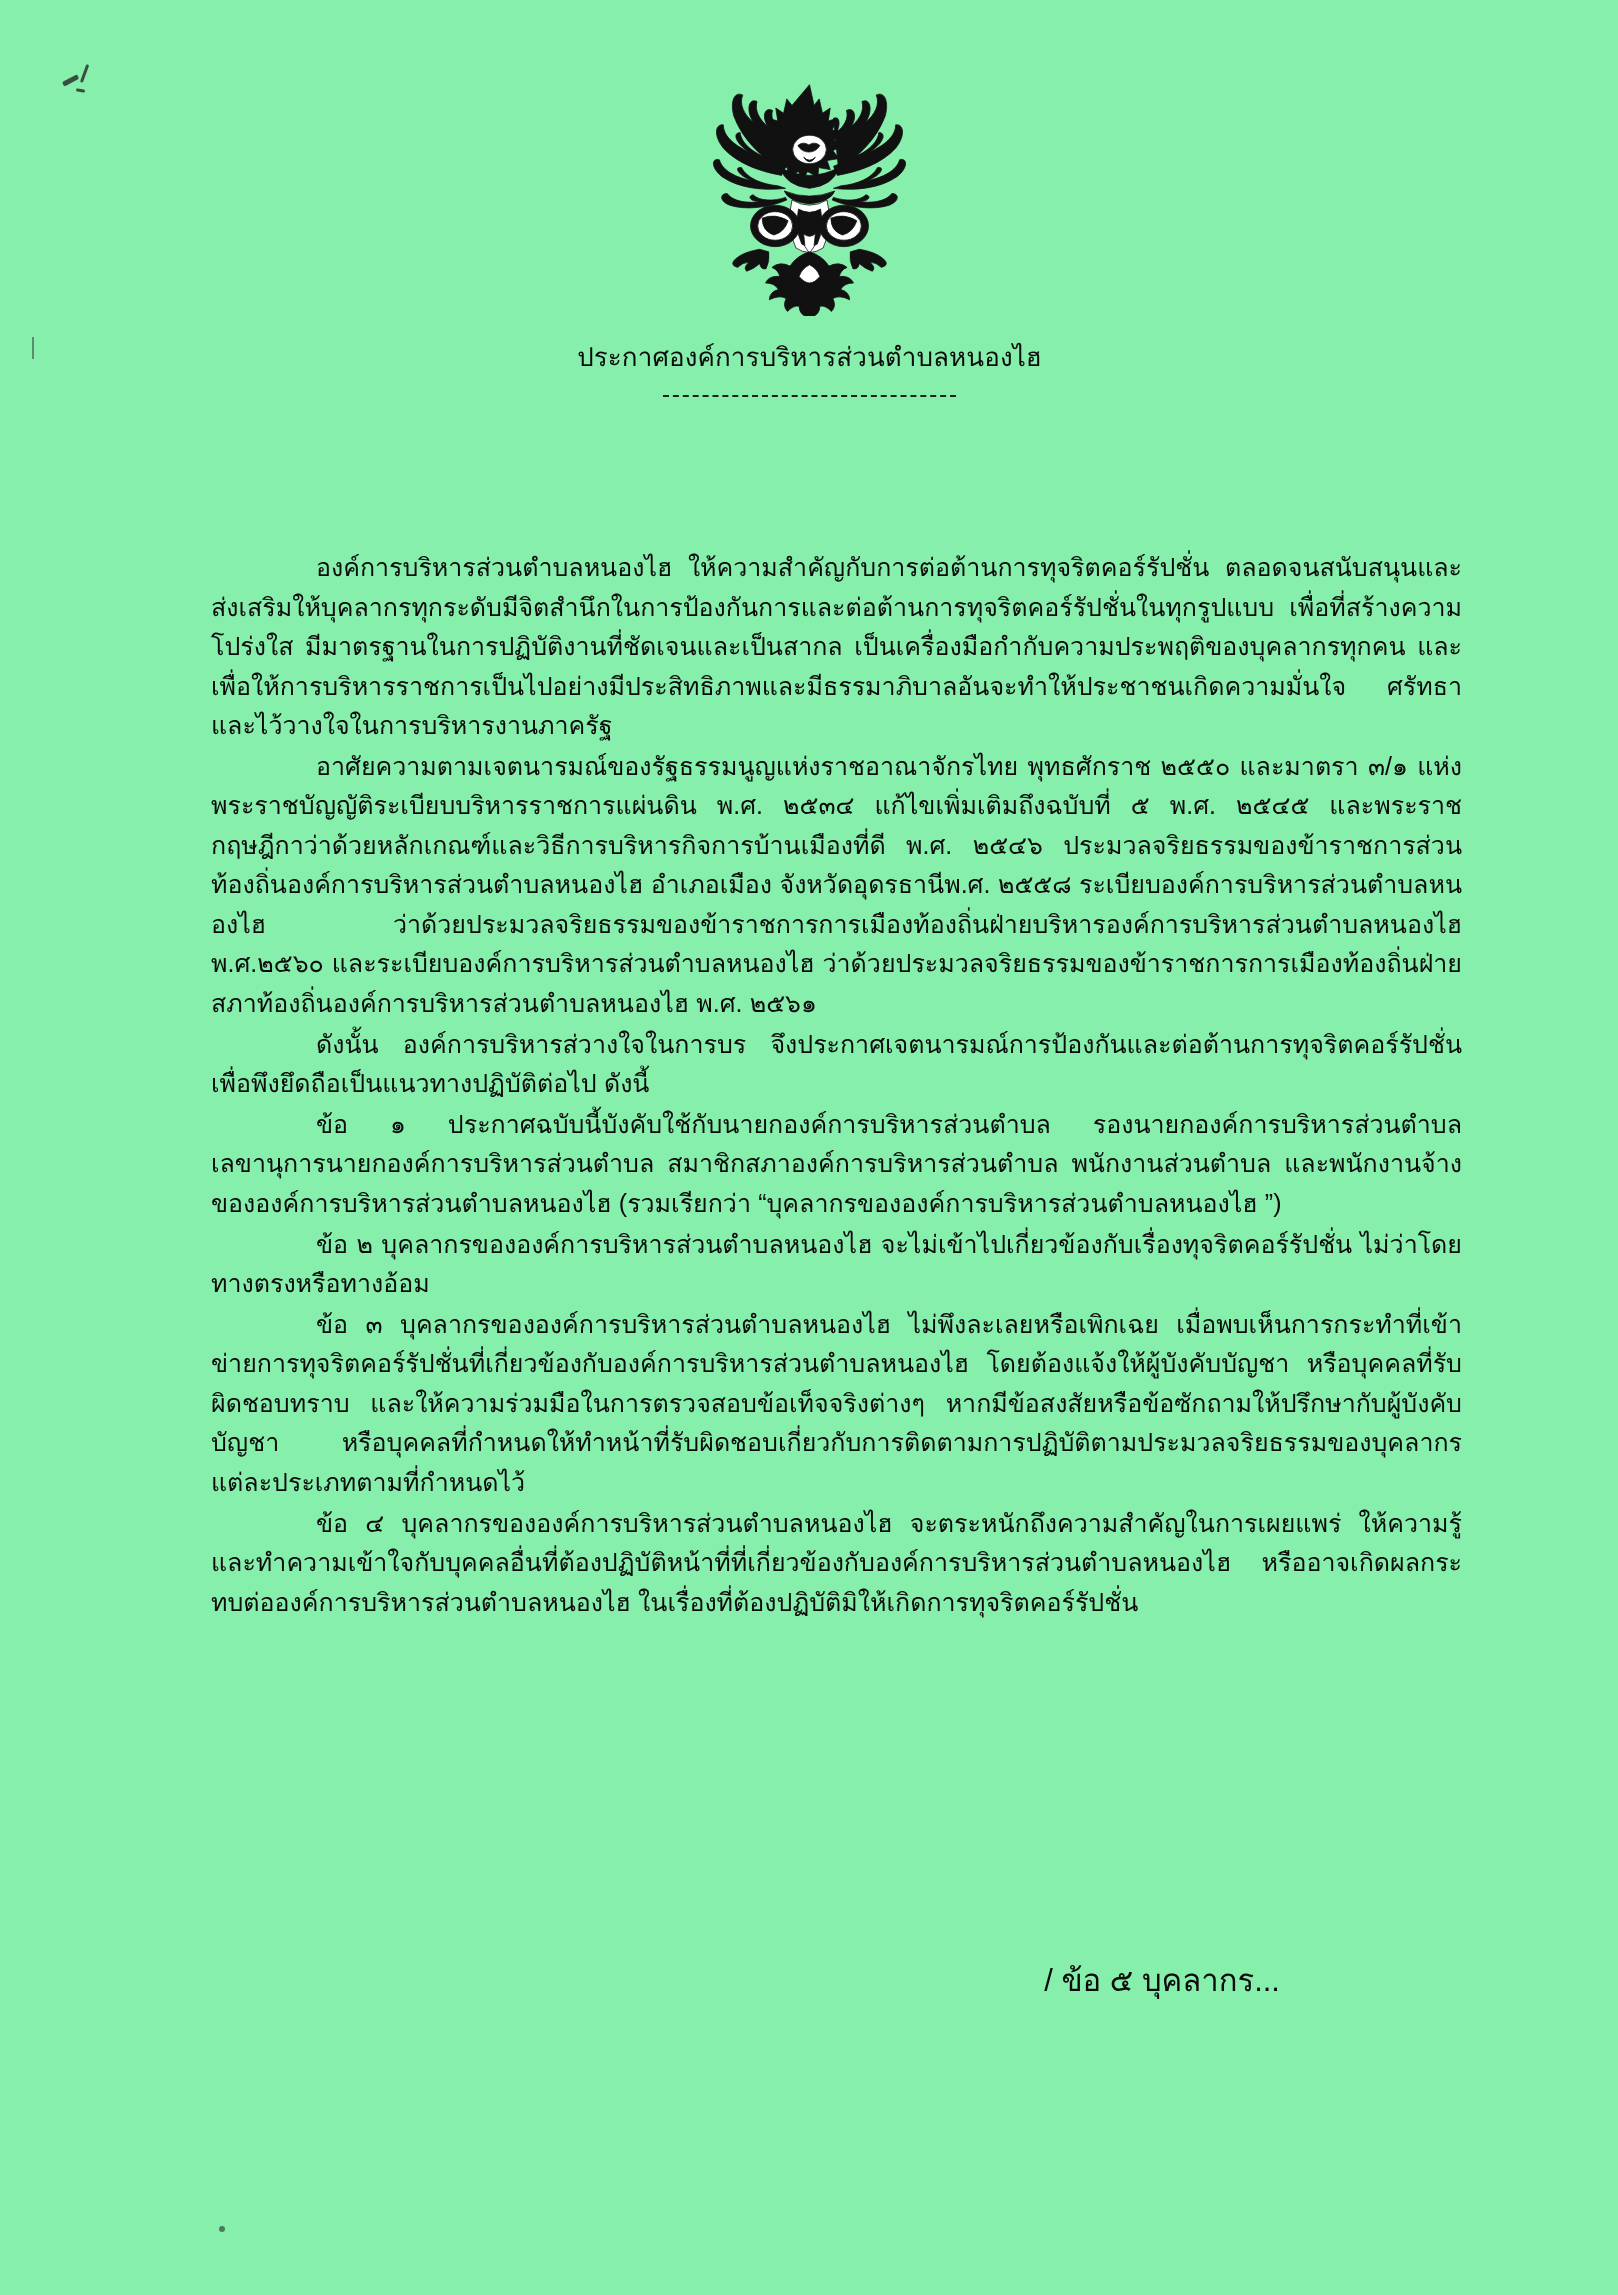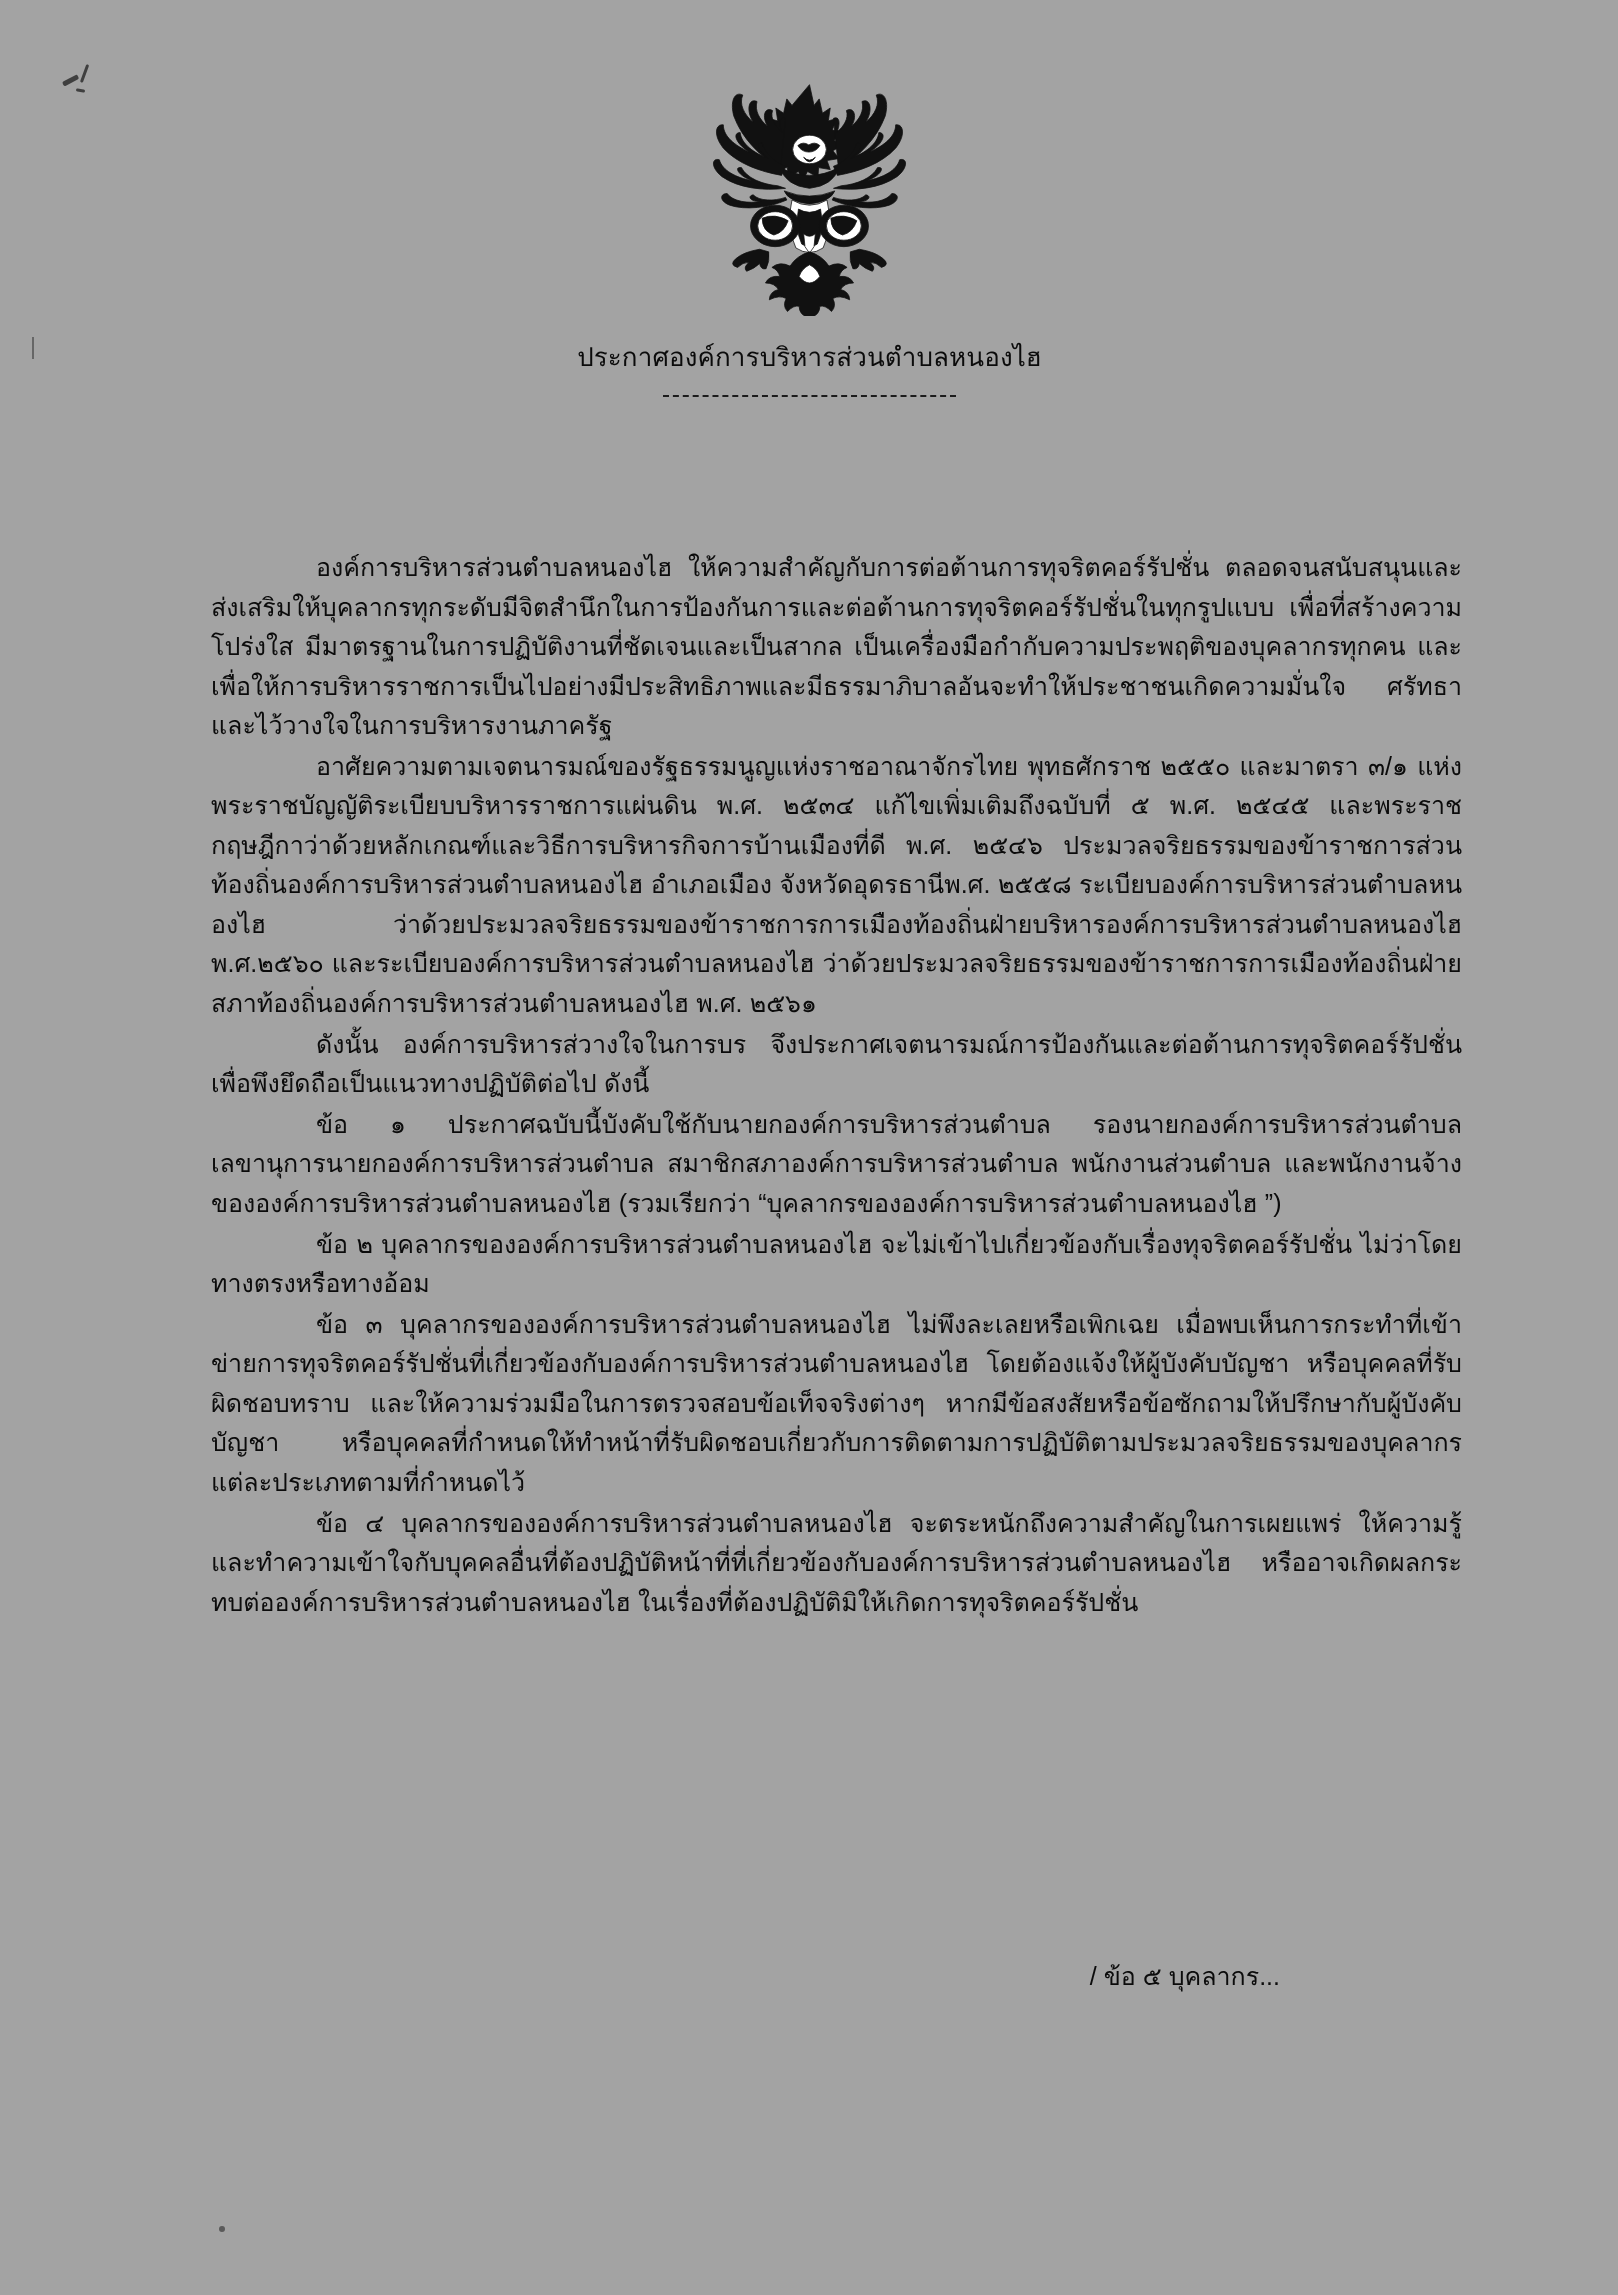--- a/index.html
+++ b/index.html
@@ -9,21 +9,21 @@
     background: #ffffff;
   }
   body {
     font-family: "Liberation Sans", "DejaVu Sans", sans-serif;
     color: #0b0b0b;
   }
   #page {
     position: relative;
     width: 1619px;
     height: 2295px;
-    background: #a3a3a3;
+    background: #86efac;
     overflow: hidden;
     box-sizing: border-box;
   }
 
   
   .speck {
     position: absolute;
     background: #2a2a2a;
     opacity: .82;
   }
@@ -83,21 +83,21 @@
   }
   .para .ind { display: inline-block; width: 105px; }
 
   .footer-note {
     position: absolute;
     left: 187px;
     top: 1958px;
     width: 1251px;
     text-align: right;
     padding-right: 158px;
-    font-size: 25px;
+    font-size: 31px;
     line-height: 1.5;
     box-sizing: border-box;
   }
 </style>
 </head>
 <body>
 
 <div id="page">
 
   <span class="speck s1"></span>

